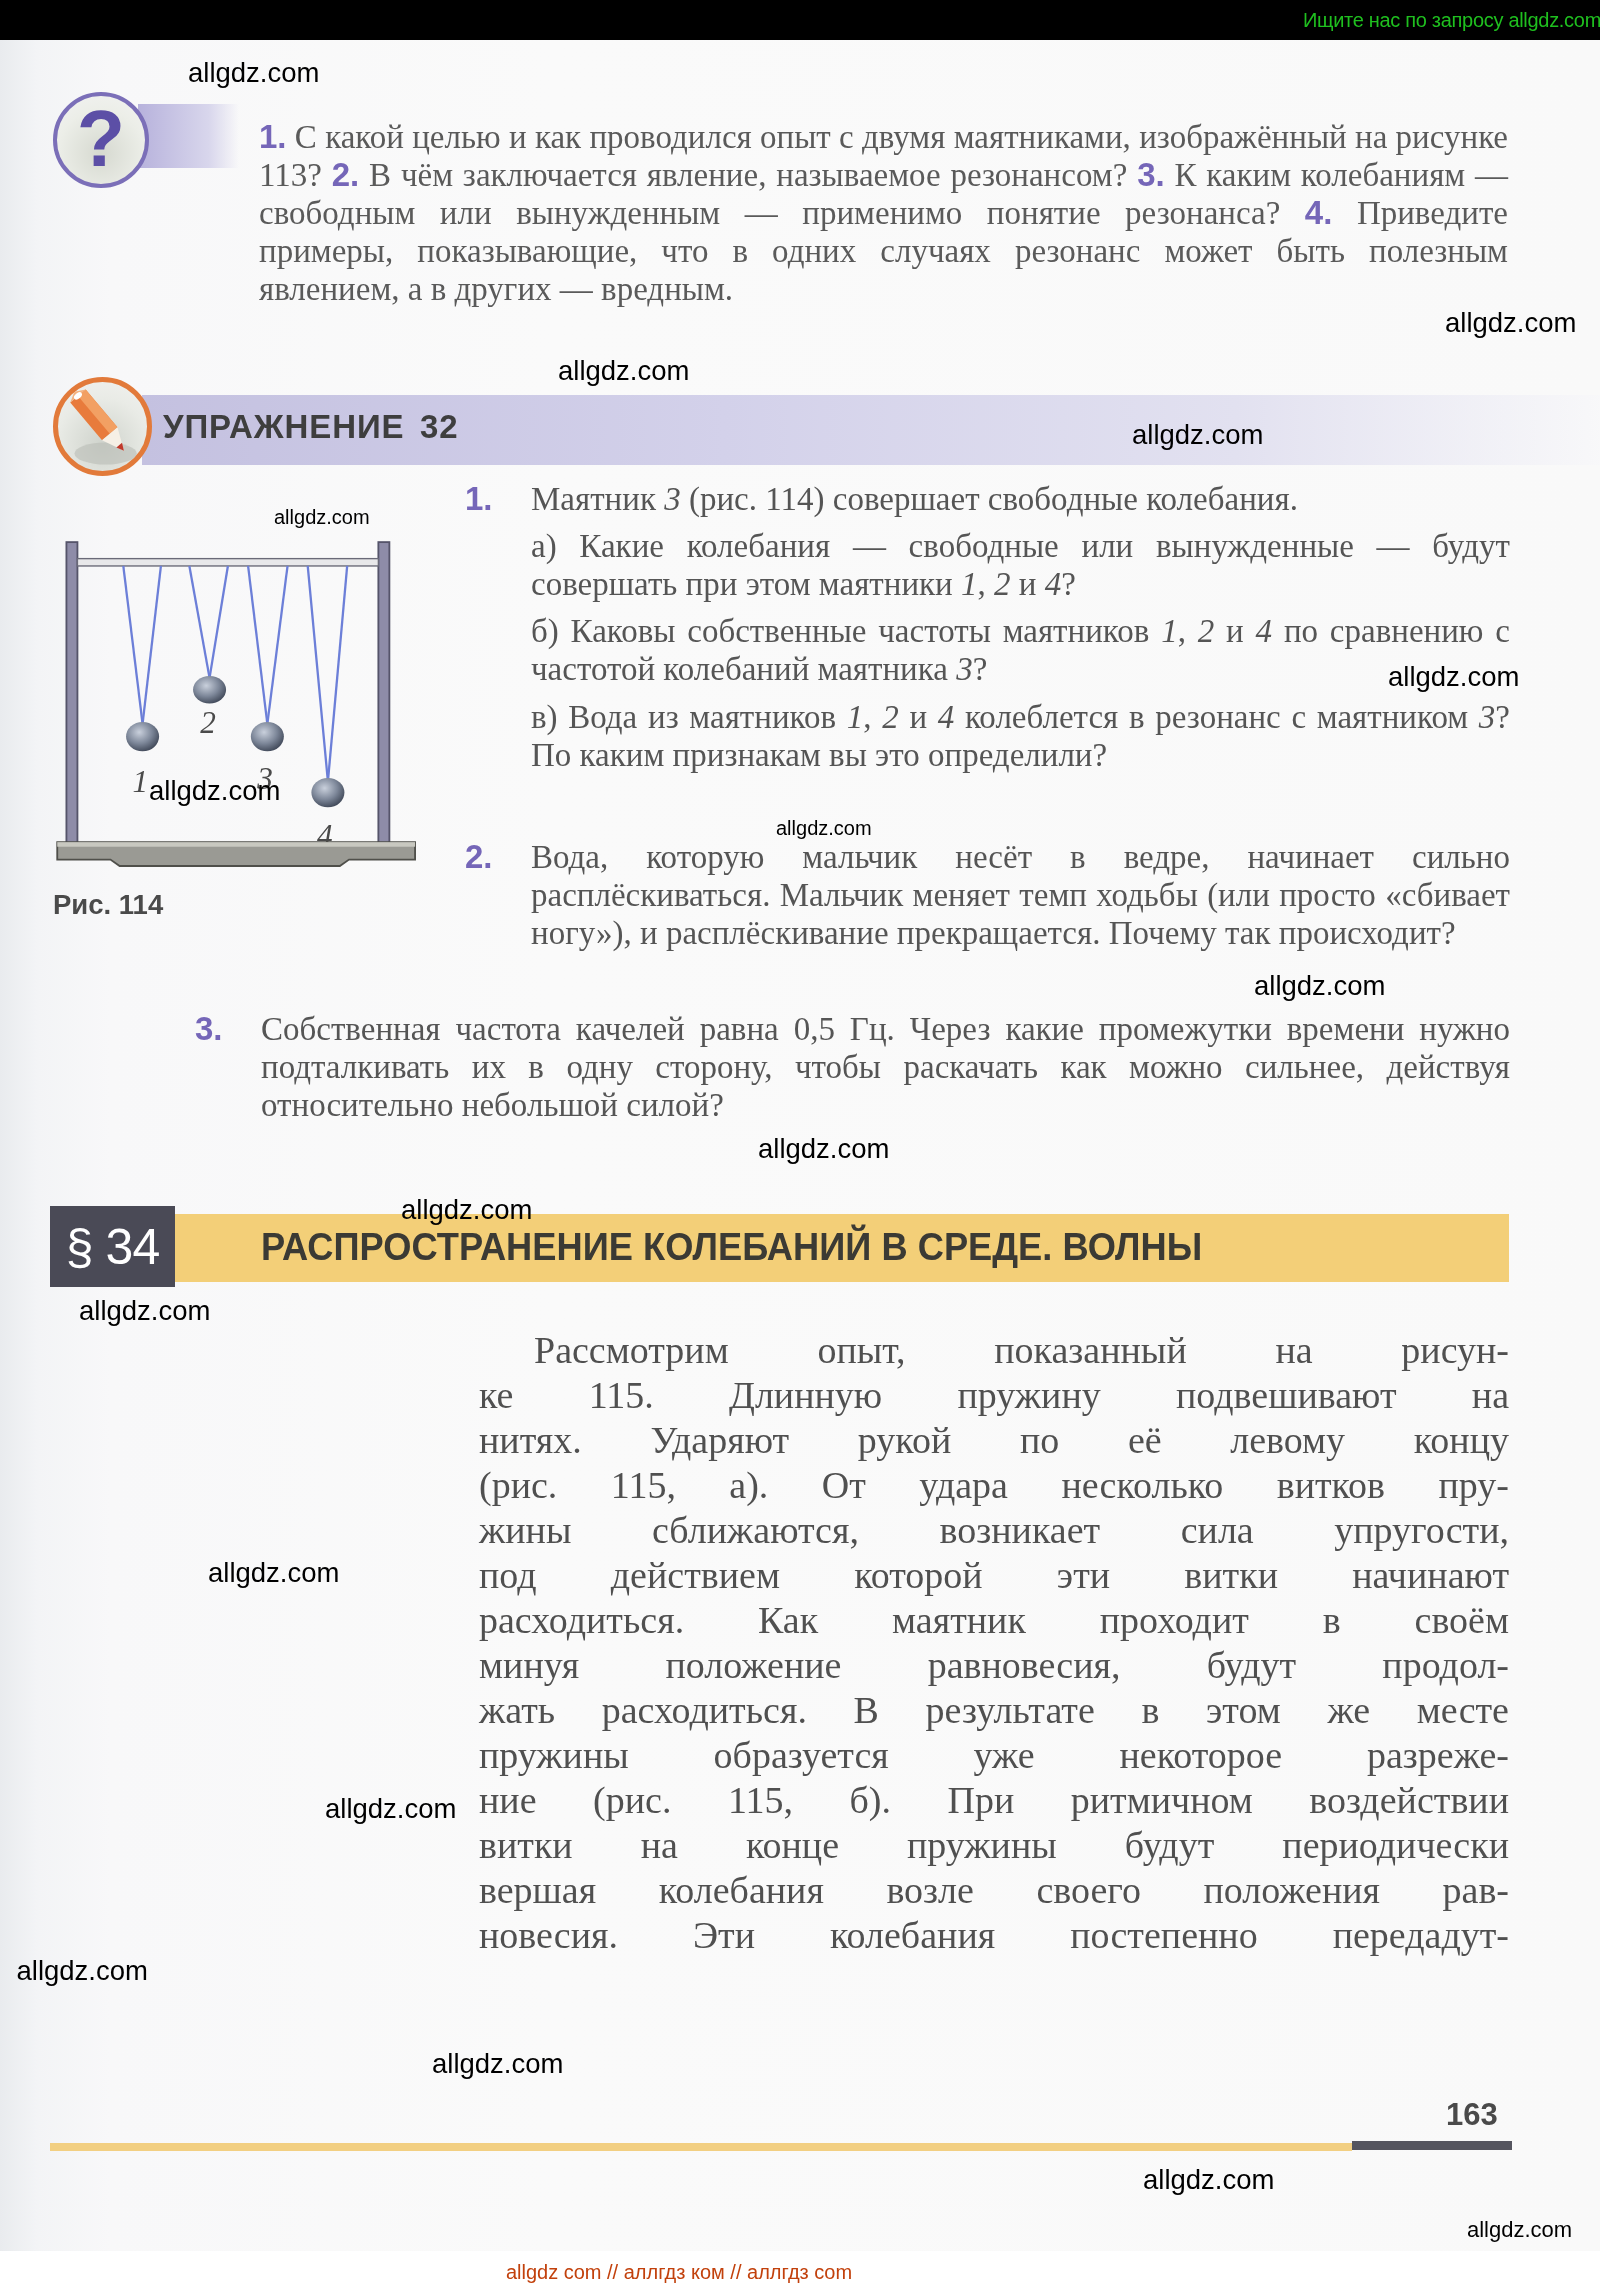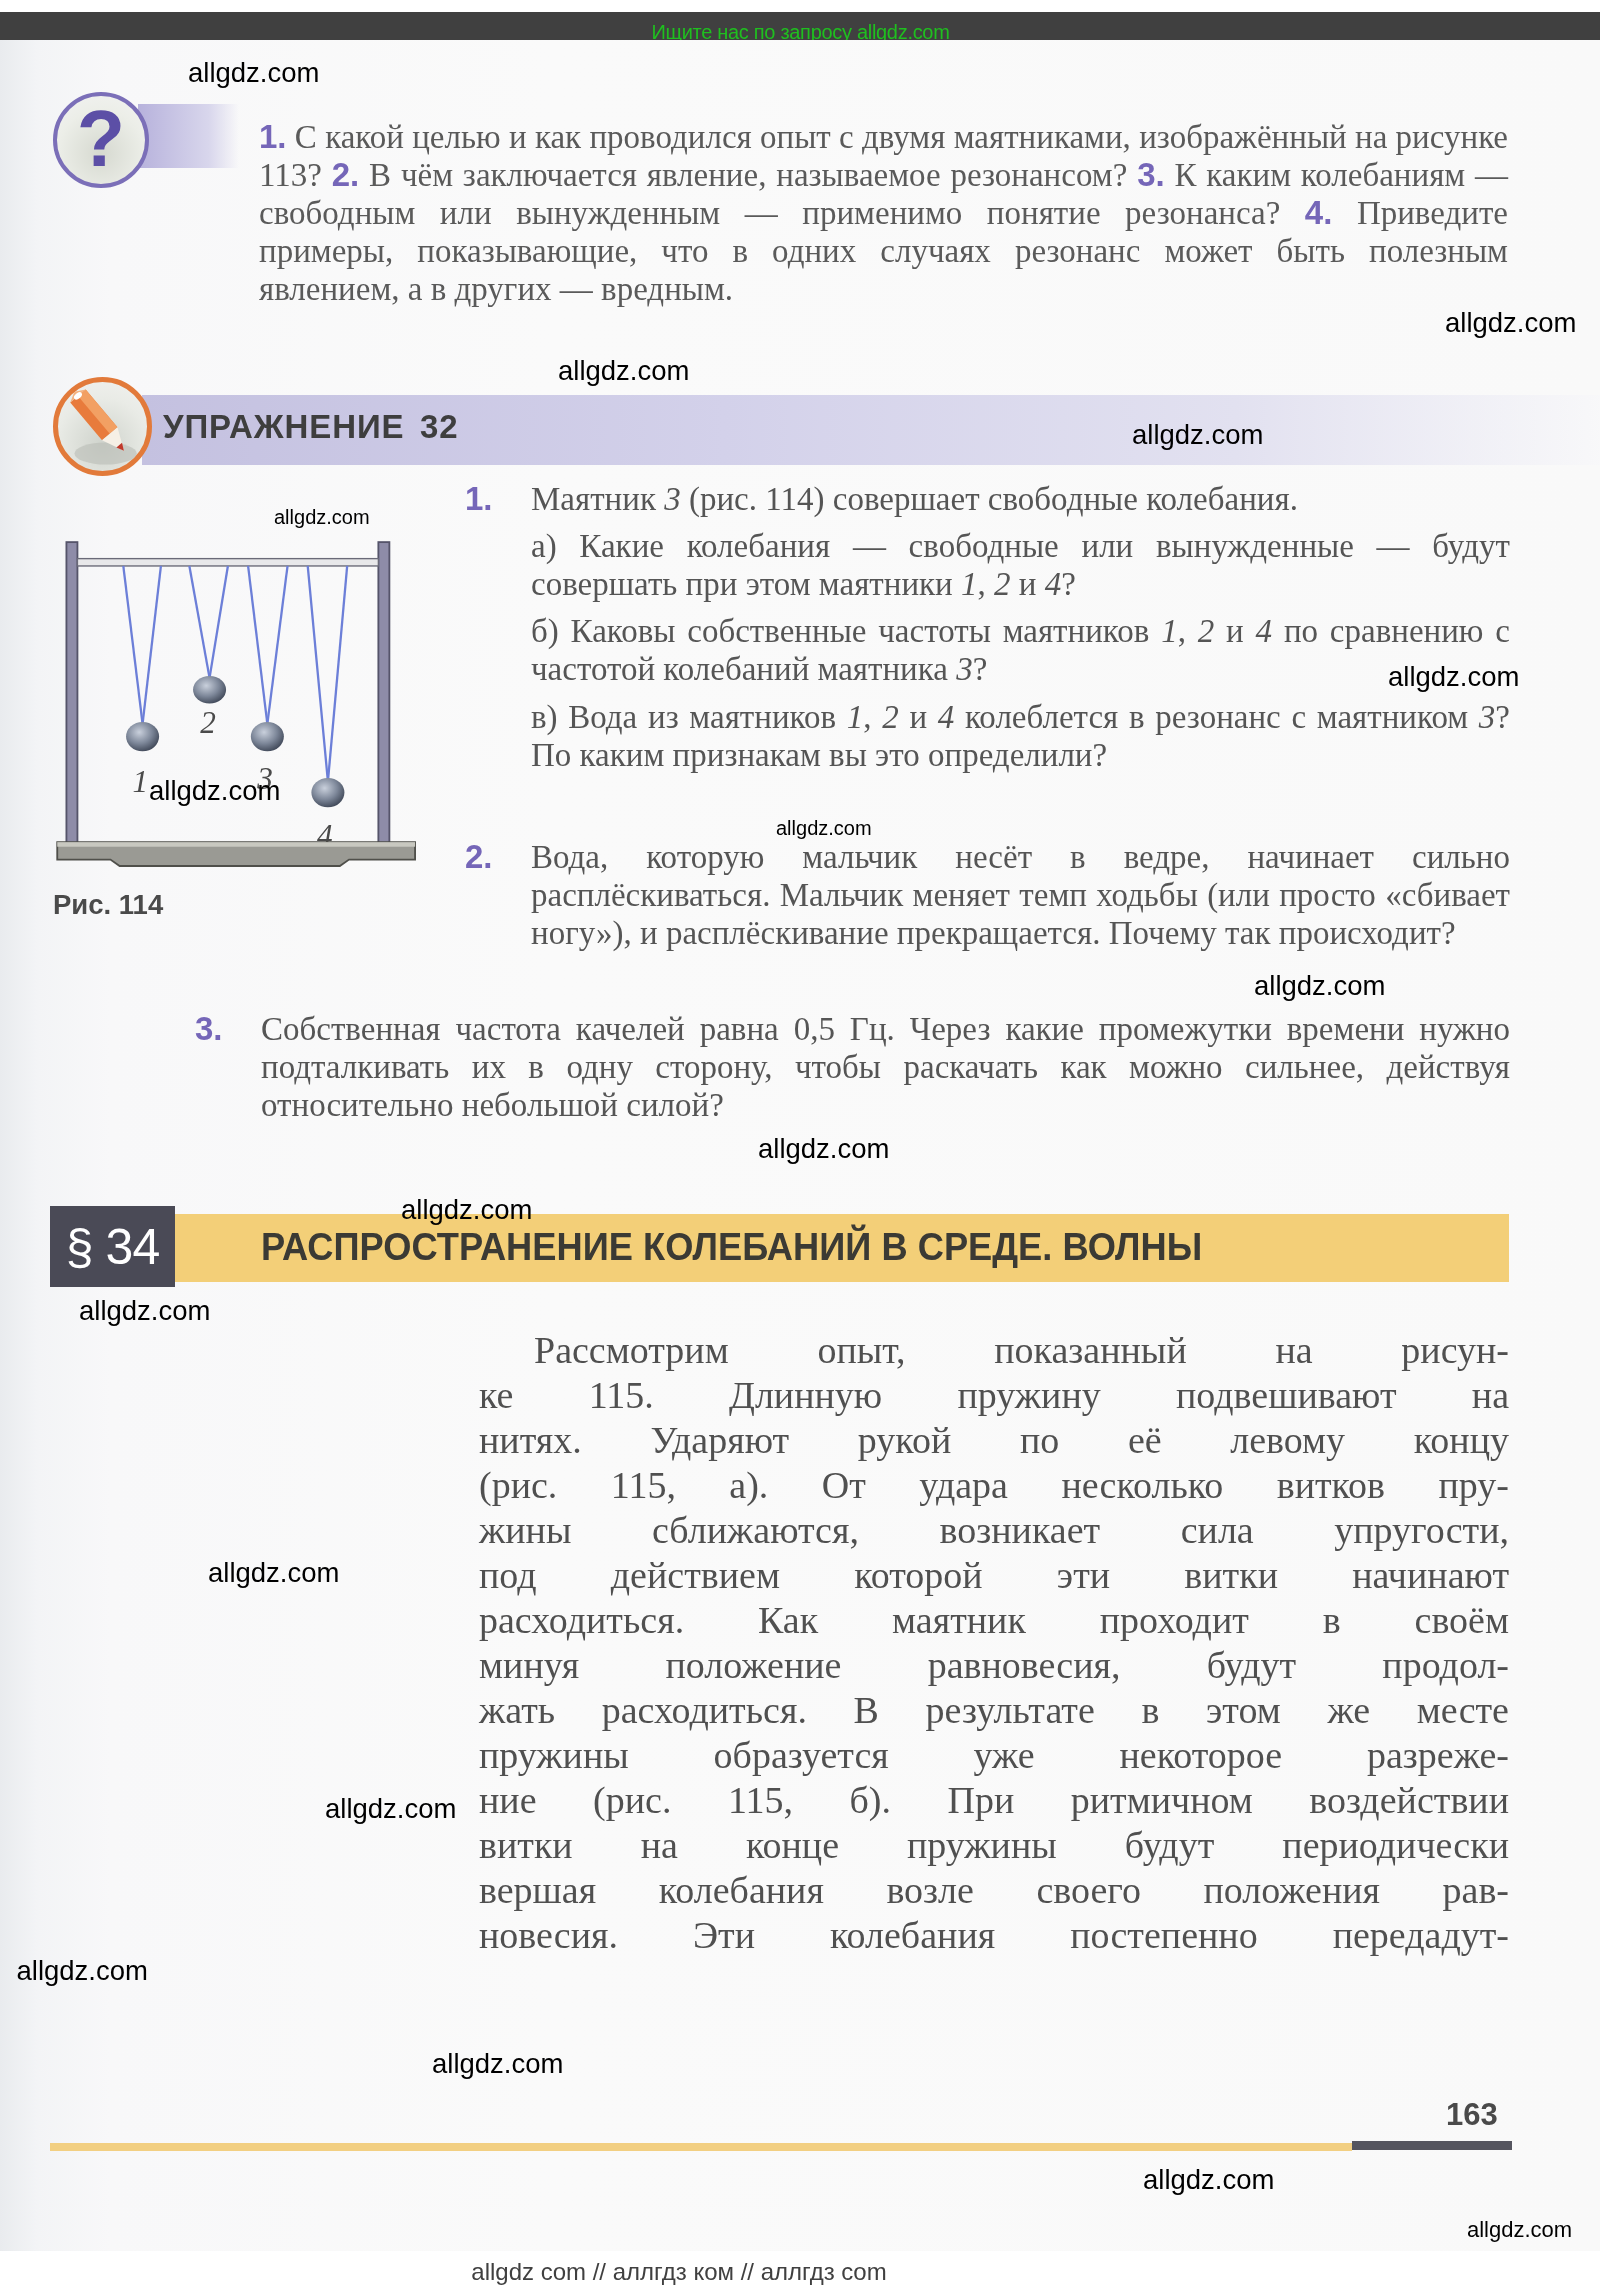--- a/index.html
+++ b/index.html
@@ -2,33 +2,33 @@
 <html style="font-size:14.7px"><head>
 <meta charset="utf-8">
 <style>
   html, body { margin: 0; padding: 0; }
   body {
     width: 1601px; height: 2292px; position: relative; overflow: hidden;
     background: #ffffff;
     font-family: "DejaVu Serif", serif;
   }
   .top-banner {
-    position: absolute; left: 0; top: 12px; width: 1601px; height: 40px;
-    background: #404040; text-align: center;
+    position: absolute; left: 0; top: 0; width: 1601px; height: 40px;
+    background: #000000; text-align: right;
     font-family: "Liberation Sans", sans-serif; font-size: 20px; color: #1fbf1f;
     line-height: 40px; letter-spacing: -0.3px;
   }
   .page {
     position: absolute; left: 0; top: 40px; width: 1601px; height: 2211px;
     background: linear-gradient(to right, #e9ebee 0px, #f3f4f6 37px, #f8f8f9 110px, #fafafa 551px, #f9f9f9 1601px);
   }
   .bottom-banner {
     position: absolute; left: 0; top: 2252px; width: 1358px; height: 40px;
     background: #ffffff; text-align: center;
-    font-family: "Liberation Sans", sans-serif; font-size: 24px; color: #404040;
+    font-family: "Liberation Sans", sans-serif; font-size: 20px; color: #c2410c;
     line-height: 40px;
   }
   .wm {
     position: absolute; font-family: "Liberation Sans", sans-serif; color: #000;
     white-space: nowrap;
   }
 
   
   .q-icon {
     position: absolute; left: 53px; top: 92px; width: 96px; height: 96px;

